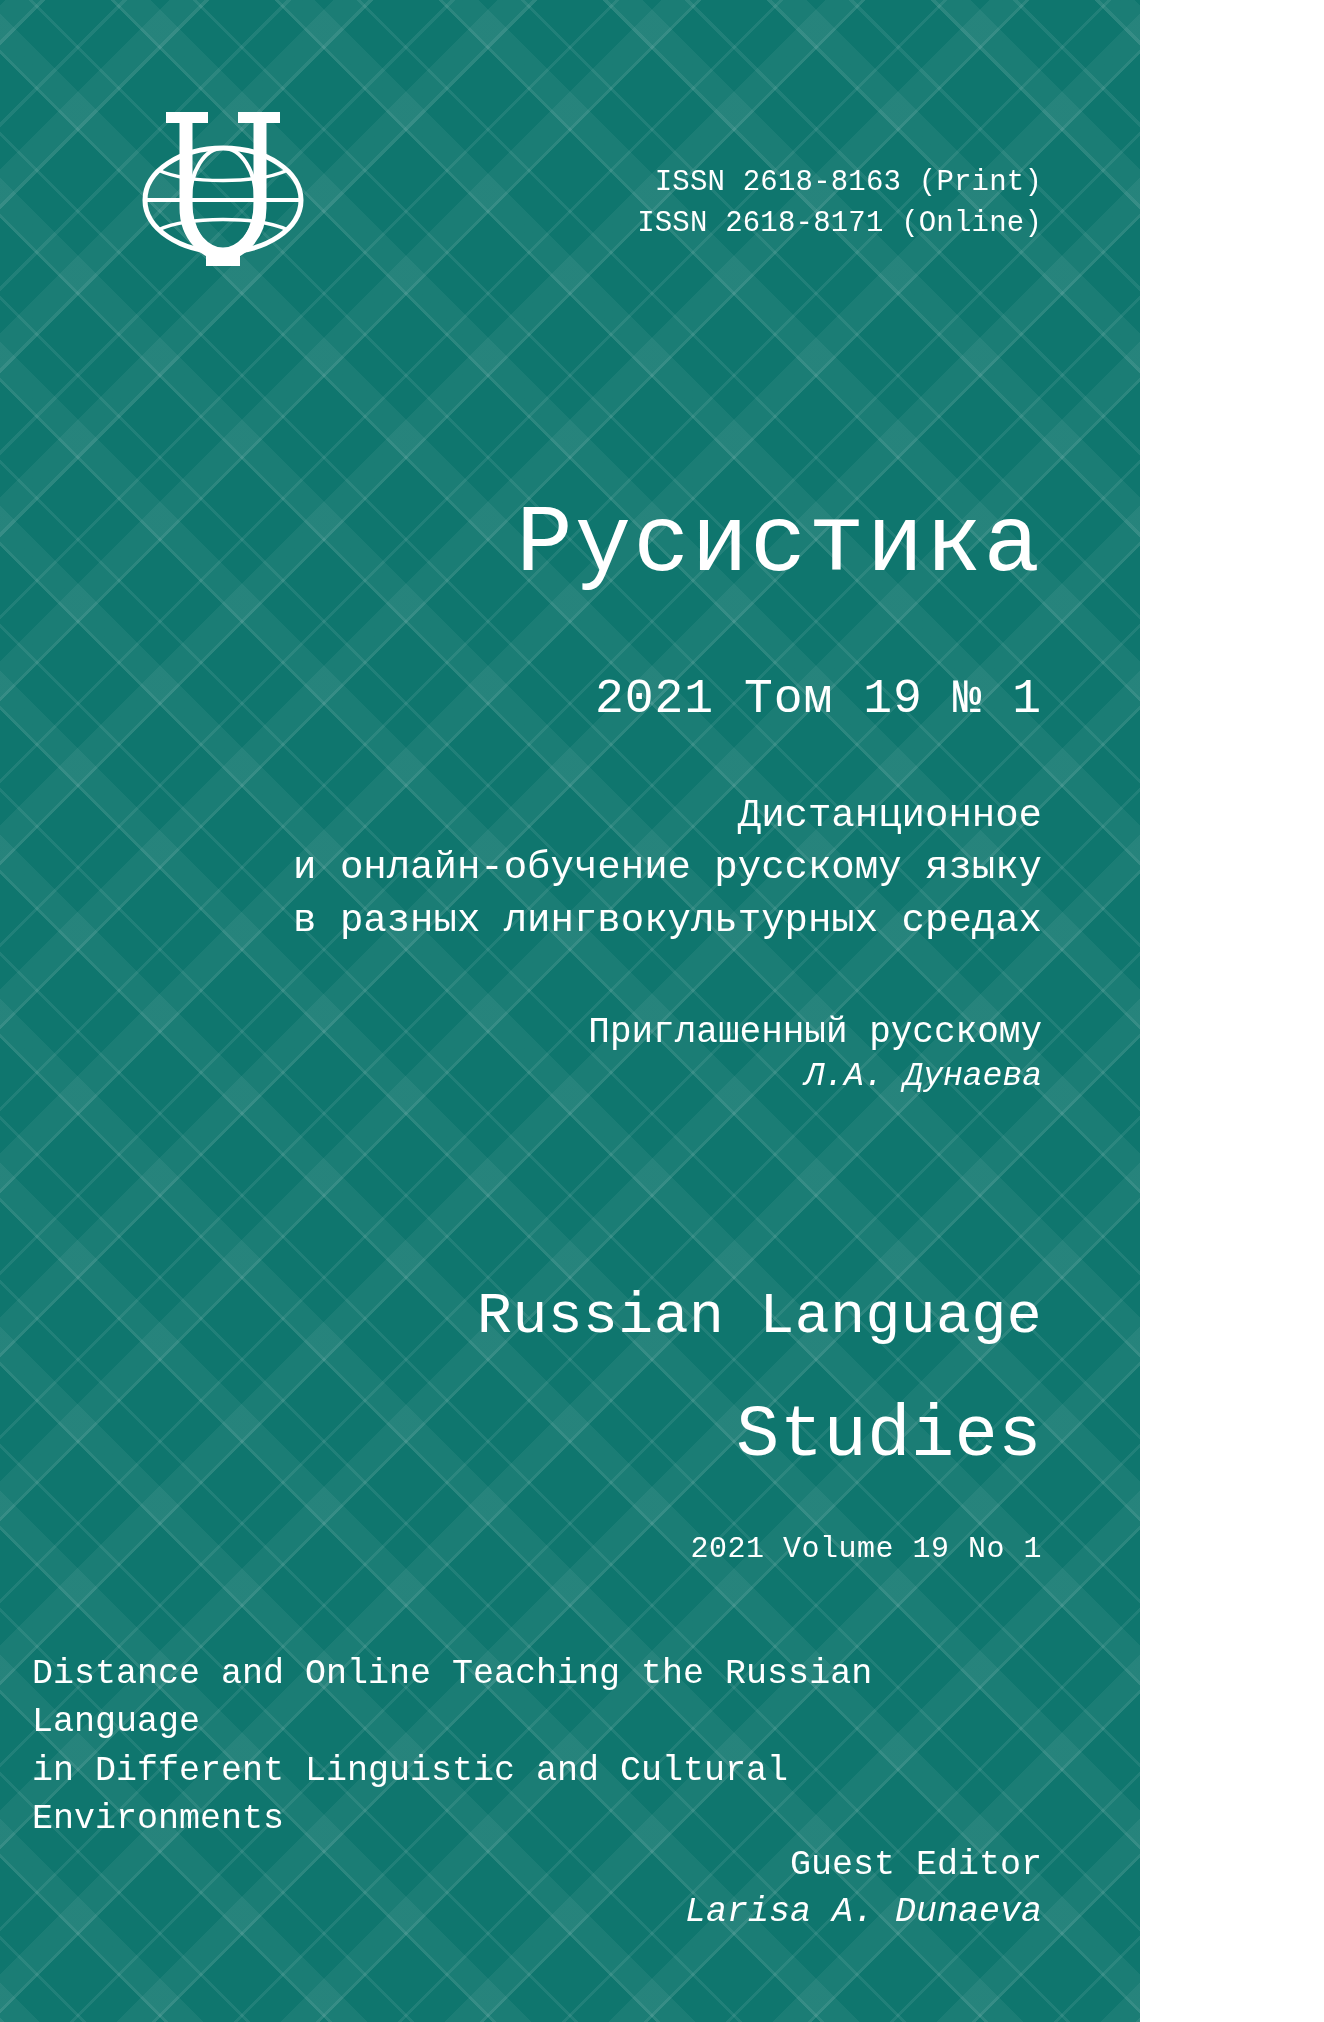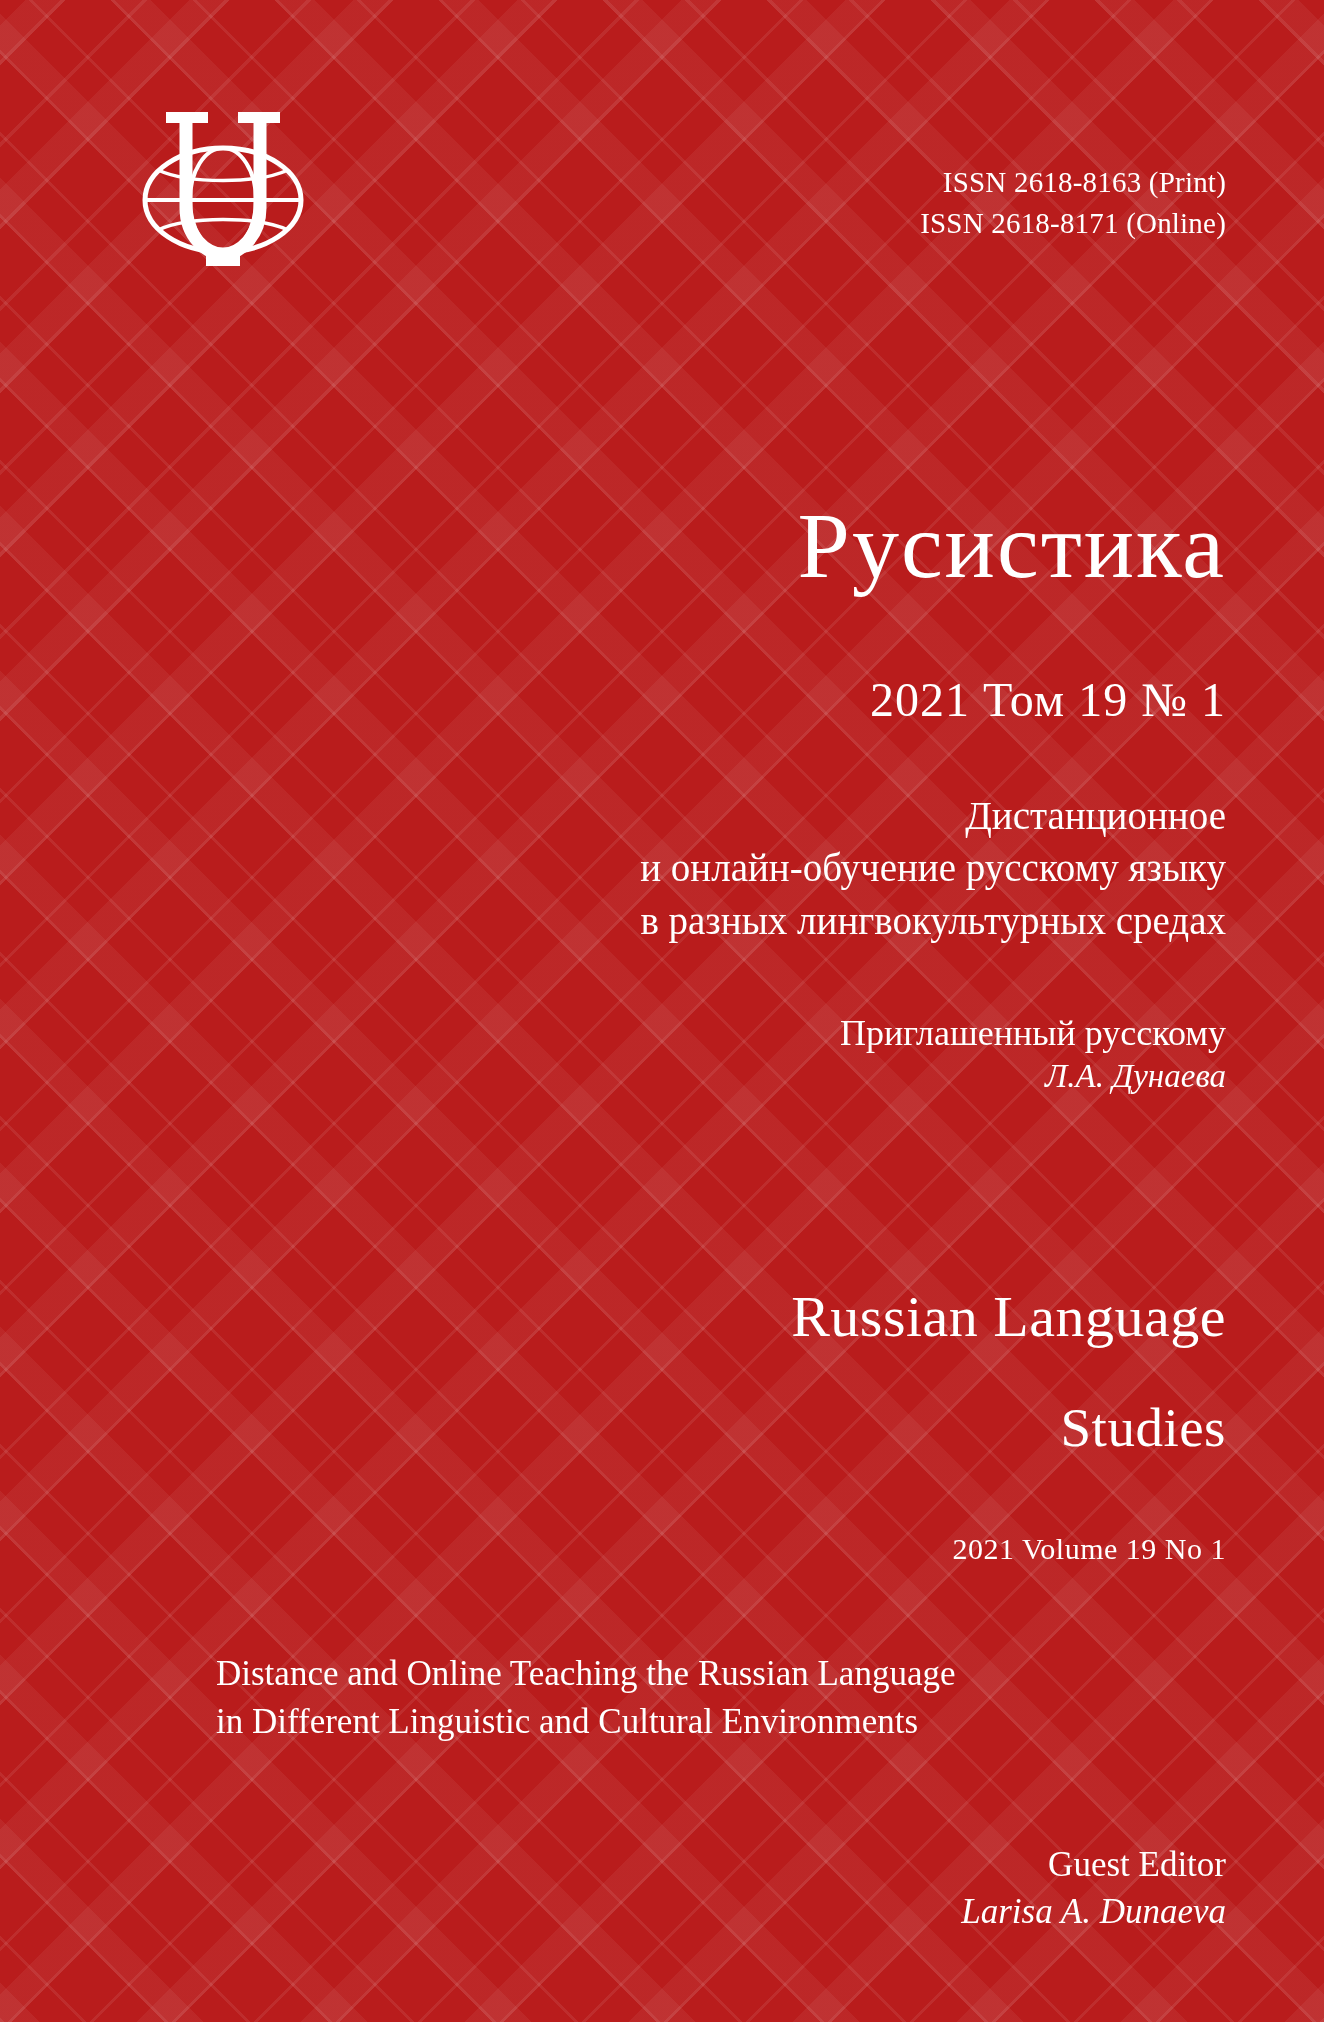--- a/index.html
+++ b/index.html
@@ -2,25 +2,25 @@
 <html><head>
 <meta charset="utf-8">
 <style>
   html, body {
     margin: 0;
     padding: 0;
     background: #ffffff;
   }
   .cover {
     position: relative;
-    width: 1324px;
+    width: 1140px;
     height: 2022px;
     overflow: hidden;
-    background-color: #b91c1c;
-    font-family: Liberation Serif, serif;
+    background-color: #0f766e;
+    font-family: Liberation Mono, monospace;
     color: #ffffff;
   }
   
   .pattern {
     position: absolute;
     inset: 0;
     background-image:
       repeating-linear-gradient(45deg,
         rgba(255,255,255,0.075) 0px,
         rgba(255,255,255,0.075) 3px,
@@ -120,21 +120,21 @@
     text-align: right;
     font-size: 58px;
     line-height: 1;
     letter-spacing: 0.5px;
   }
   .en-title-2 {
     position: absolute;
     right: 98px;
     top: 1400px;
     text-align: right;
-    font-size: 55px;
+    font-size: 72px;
     line-height: 1;
     letter-spacing: 0.5px;
   }
   .en-issue {
     position: absolute;
     right: 98px;
     top: 1532px;
     text-align: right;
     font-size: 30px;
     letter-spacing: 0.5px;

